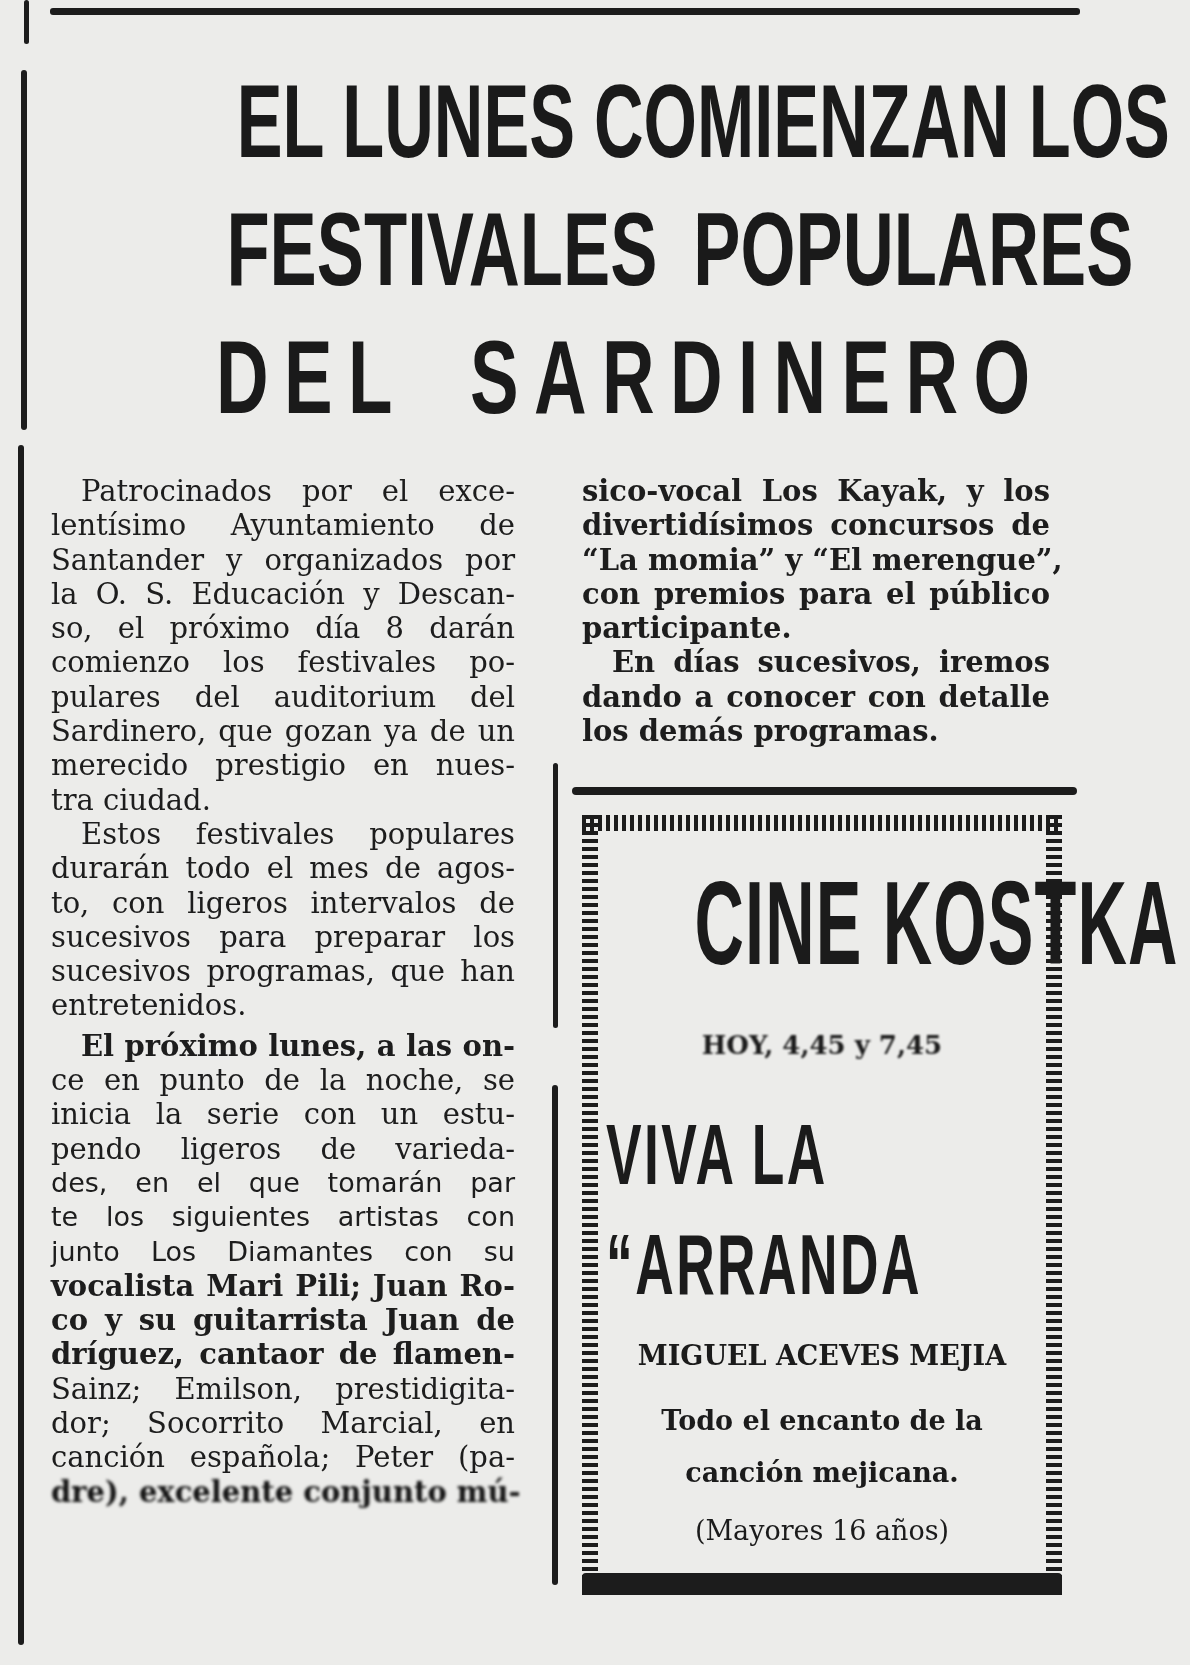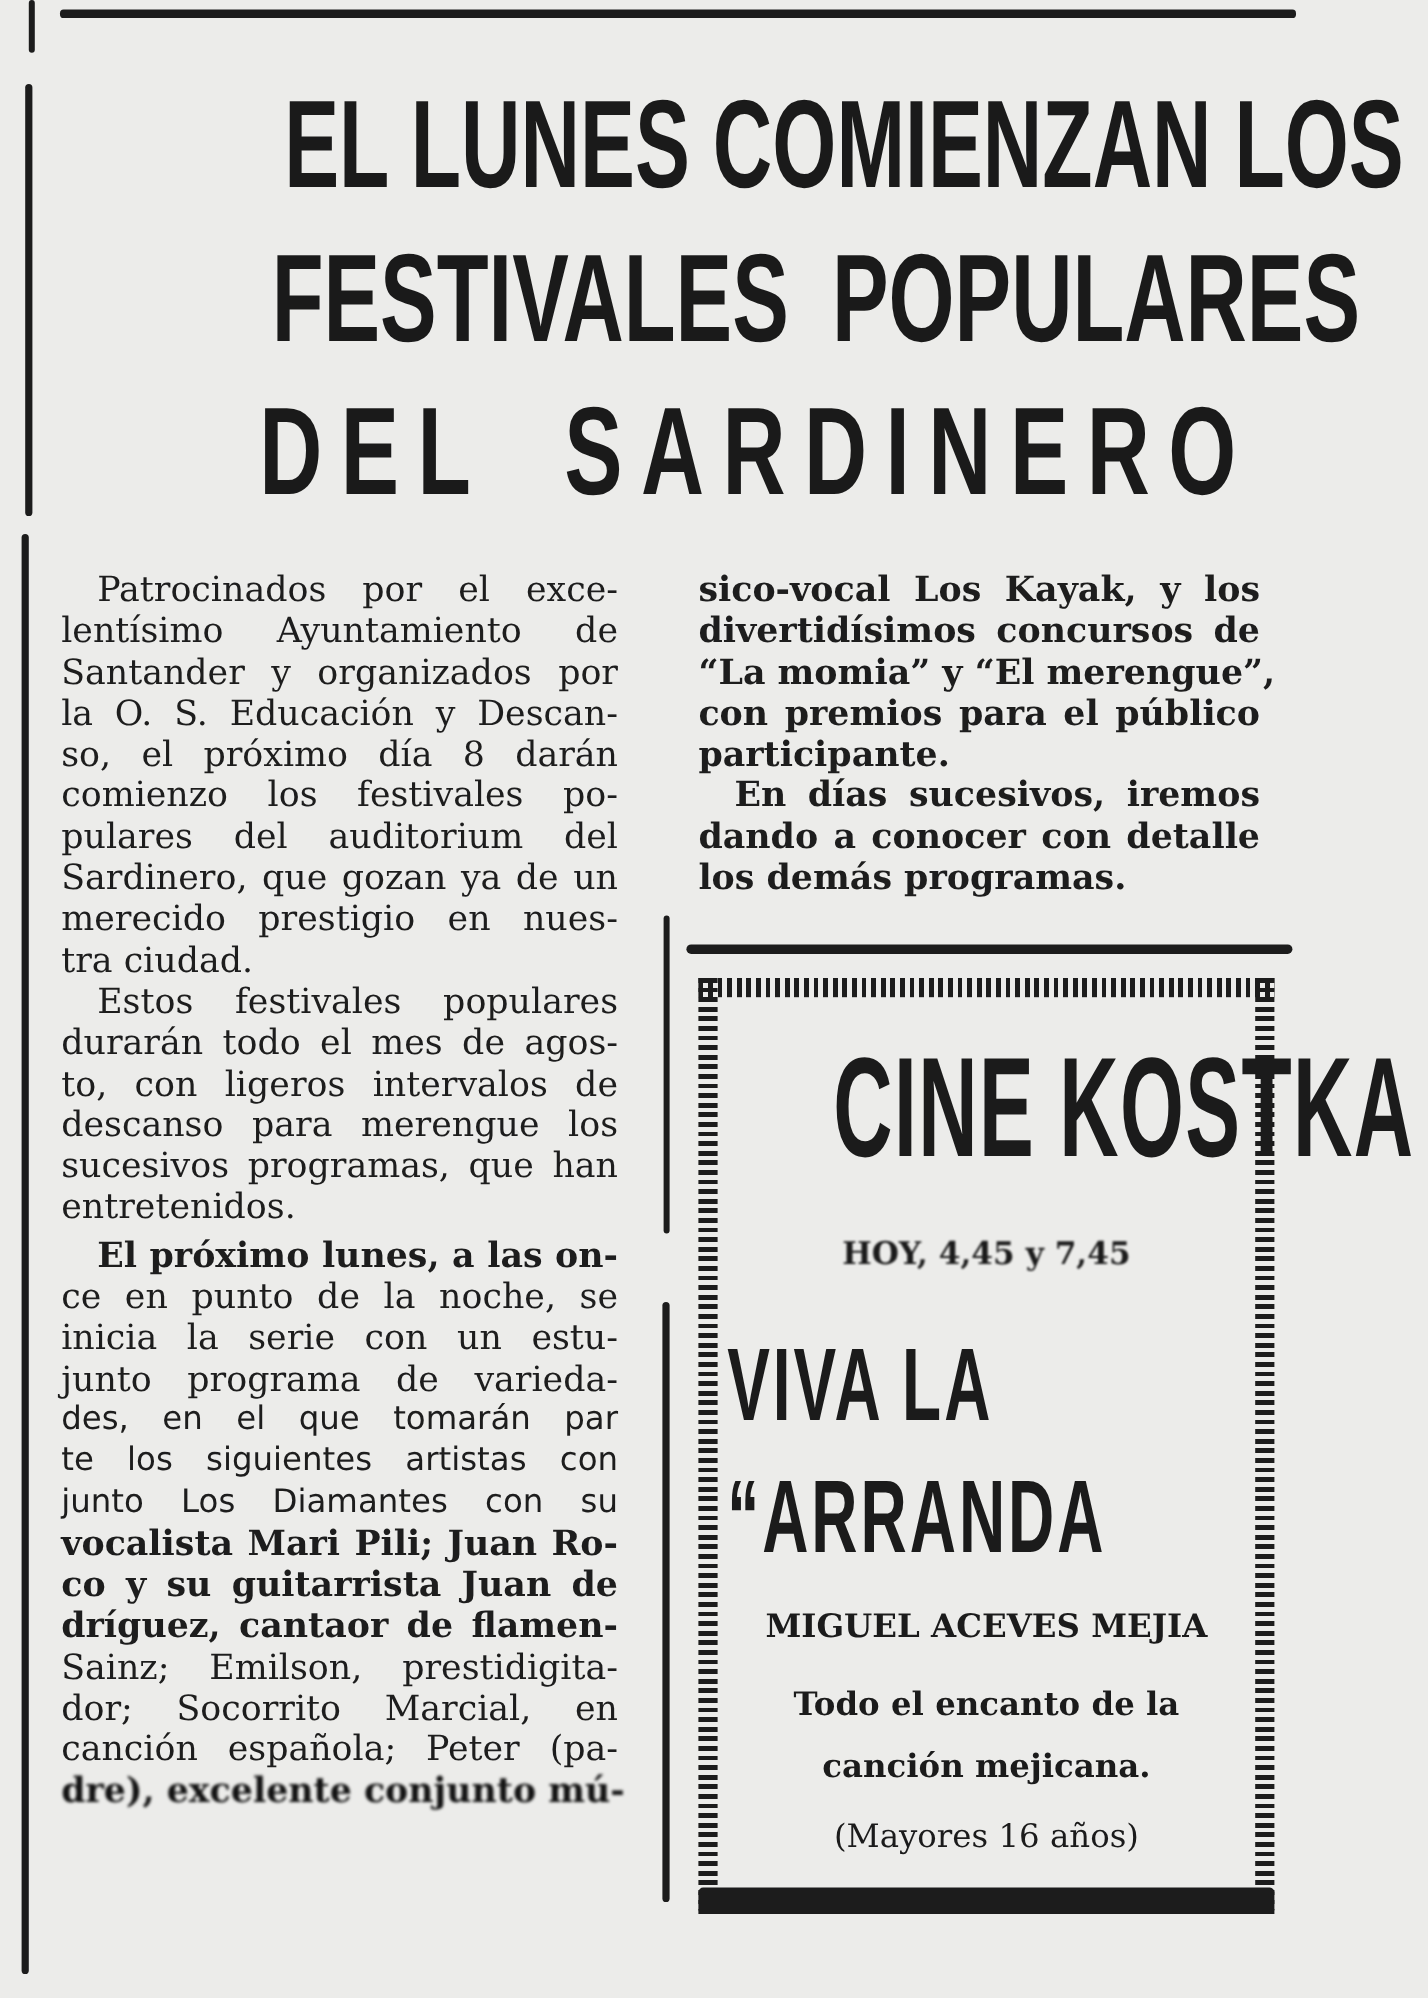--- a/index.html
+++ b/index.html
@@ -85,27 +85,27 @@
   <span class="line">la O. S. Educación y Descan-</span>
   <span class="line">so, el próximo día 8 darán</span>
   <span class="line">comienzo los festivales po-</span>
   <span class="line">pulares del auditorium del</span>
   <span class="line">Sardinero, que gozan ya de un</span>
   <span class="line">merecido prestigio en nues-</span>
   <span class="line last">tra ciudad.</span>
   <span class="line indent">Estos festivales populares</span>
   <span class="line">durarán todo el mes de agos-</span>
   <span class="line">to, con ligeros intervalos de</span>
-  <span class="line">descanso para merengue los</span>
+  <span class="line">sucesivos para preparar los</span>
   <span class="line">sucesivos programas, que han</span>
   <span class="line last">entretenidos.</span>
   <span class="line indent gap" style="font-weight:bold;">El próximo lunes, a las on-</span>
   <span class="line">ce en punto de la noche, se</span>
   <span class="line">inicia la serie con un estu-</span>
-  <span class="line">junto programa de varieda-</span>
+  <span class="line">pendo ligeros de varieda-</span>
   <span class="line" style="font-family:'DejaVu Sans',sans-serif; font-size:27px;">des, en el que tomarán par</span>
   <span class="line" style="font-family:'DejaVu Sans',sans-serif; font-size:27px;">te los siguientes artistas con</span>
   <span class="line" style="font-family:'DejaVu Sans',sans-serif; font-size:27px;">junto Los Diamantes con su</span>
   <span class="line" style="font-weight:bold;">vocalista Mari Pili; Juan Ro-</span>
   <span class="line" style="font-weight:bold;">co y su guitarrista Juan de</span>
   <span class="line" style="font-weight:bold;">dríguez, cantaor de flamen-</span>
   <span class="line">Sainz; Emilson, prestidigita-</span>
   <span class="line">dor; Socorrito Marcial, en</span>
   <span class="line">canción española; Peter (pa-</span>
   <span class="line smudge">dre), excelente conjunto mú-</span>

